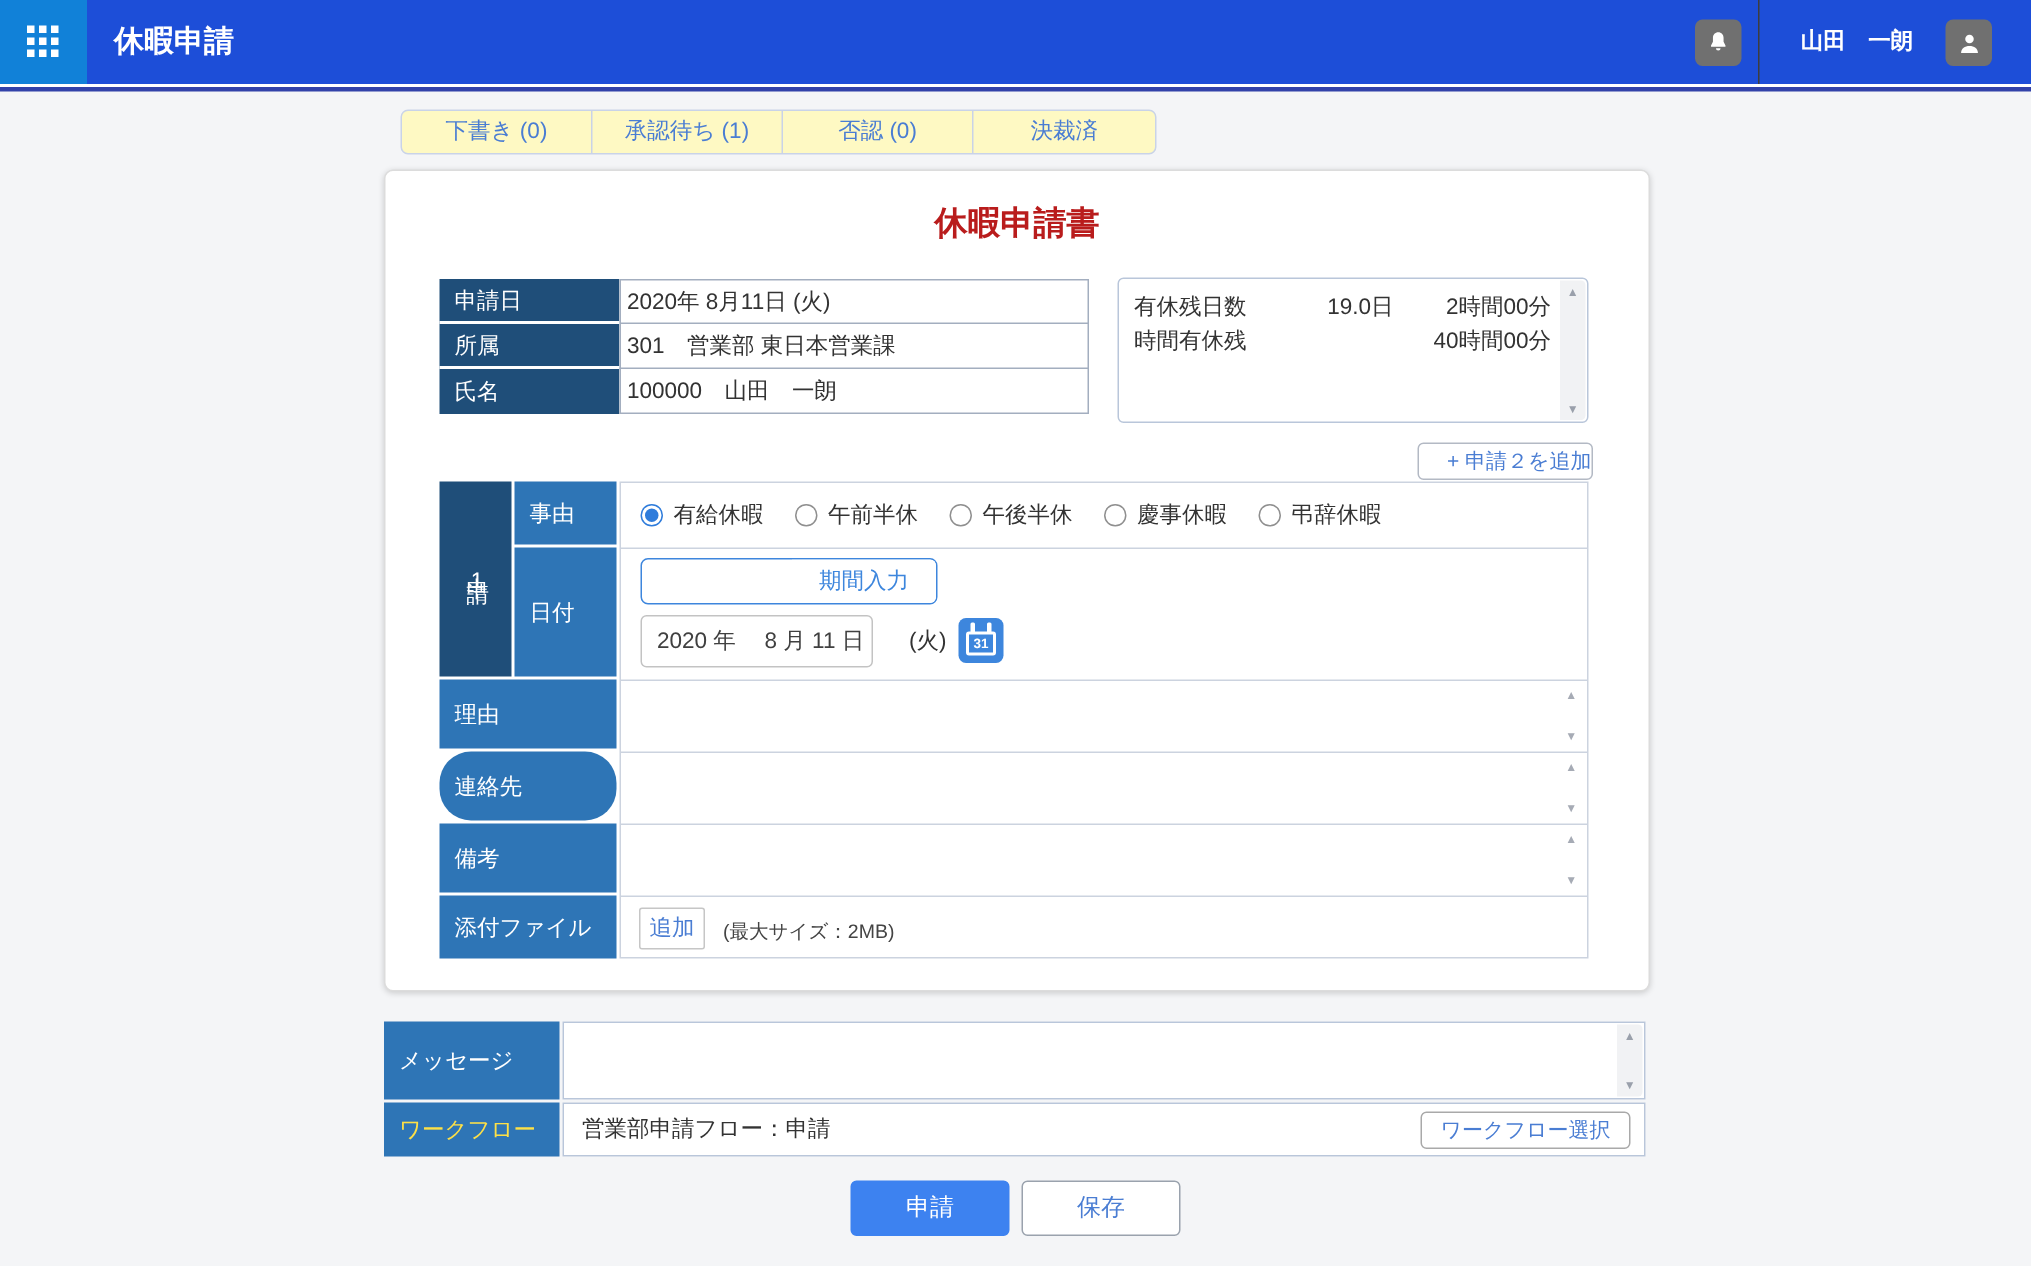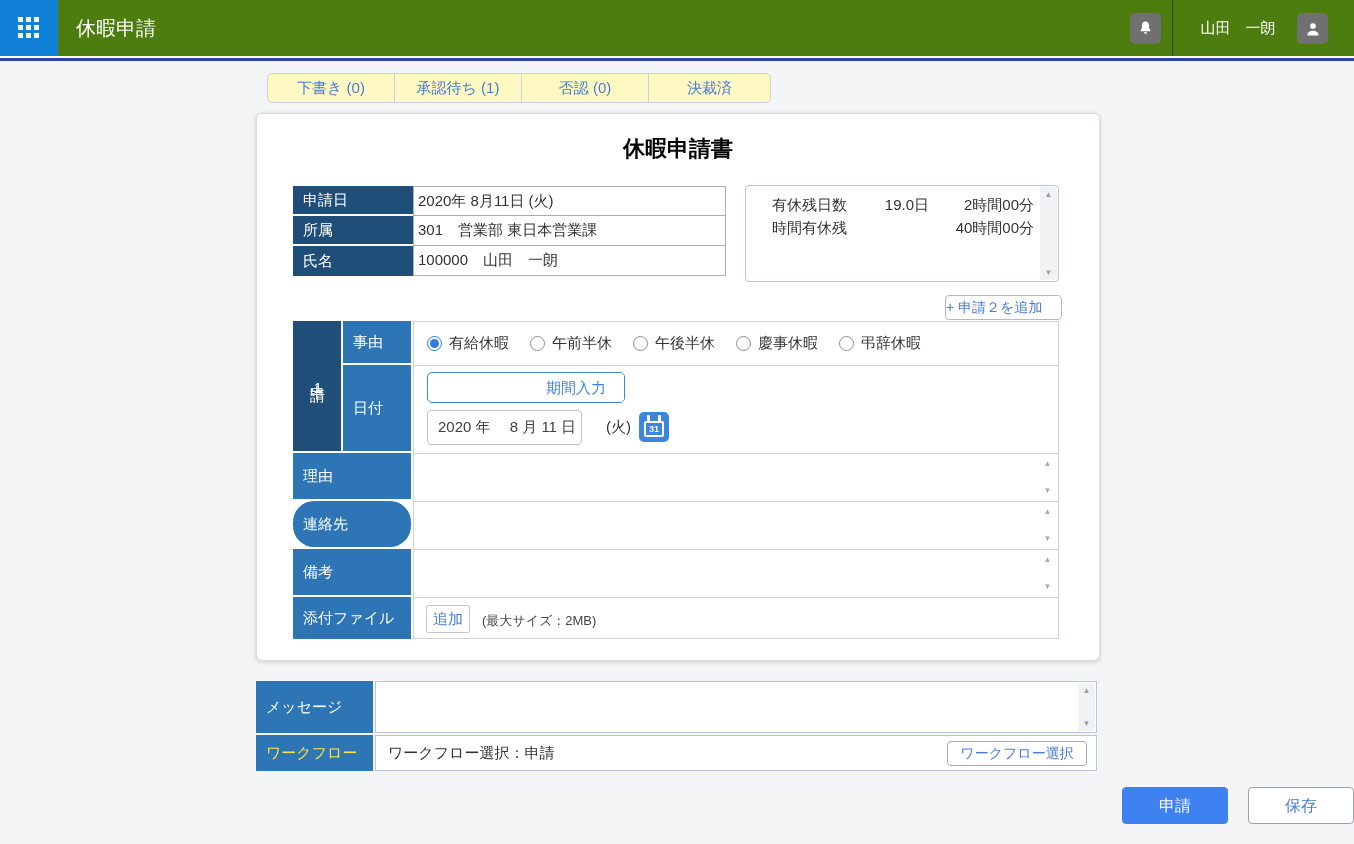--- a/index.html
+++ b/index.html
@@ -1,62 +1,62 @@
 <!DOCTYPE html>
 <html><head>
 <meta charset="utf-8">
 <style>
   * { margin:0; padding:0; box-sizing:border-box; }
   body { background:#e9eaec; font-family:"Liberation Sans","DejaVu Sans",sans-serif; }
   .stage { position:relative; width:1354px; height:844px; background:#f4f5f7; overflow:hidden; }
 
   
-  .header { position:absolute; top:0; left:0; width:100%; height:56px; background:#4d7c0f; }
+  .header { position:absolute; top:0; left:0; width:100%; height:56px; background:#1d4ed8;font-weight:bold; }
   .accent-white { position:absolute; top:56px; left:0; width:100%; height:2px; background:#fff; }
   .accent-blue  { position:absolute; top:58px; left:0; width:100%; height:3px; background:#3242a9; }
   .apps-btn { position:absolute; top:0; left:0; width:58px; height:56px; background:#1181d8; cursor:pointer; }
   .apps-grid { position:absolute; top:17px; left:18px; display:grid; grid-template-columns:repeat(3,5px); grid-template-rows:repeat(3,5px); gap:3px; }
   .apps-grid span { background:#fff; }
   .hdr-title { position:absolute; left:76px; top:0; height:56px; line-height:56px; color:#fff; font-size:20px; }
   .hdr-sep { position:absolute; left:1172px; top:0; width:1px; height:56px; background:#3d3d3d; }
   .icon-btn { position:absolute; top:13px; width:31px; height:31px; background:#707070; border-radius:5px; cursor:pointer; display:flex; align-items:center; justify-content:center; }
   .bell-btn { left:1130px; }
   .user-btn { left:1297px; }
   .hdr-user { position:absolute; left:1186px; top:0; width:104px; height:56px; line-height:56px; text-align:center; color:#fff; font-size:15px; }
 
   
   .tabbar { position:absolute; left:267px; top:73px; height:30px; display:flex; background:#fef9c3; border:1px solid #c9d3e8; border-radius:5px; overflow:hidden; }
   .tabbar .tab { height:28px; line-height:28px; text-align:center; color:#4a7dd3; font-size:15px; cursor:pointer; }
   .tabbar .tab + .tab { border-left:1px solid #c9d3e8; }
   .tab.t0{width:126px}.tab.t1{width:127px}.tab.t2{width:127px}.tab.t3{width:122px}
 
   
   .card { position:absolute; left:256px; top:113px; width:844px; height:548px; background:#fff; border:1px solid #dcdcdc; border-radius:6px; box-shadow:0 1px 4px rgba(0,0,0,.18); }
-  .form-title { position:absolute; top:20px; left:0; width:100%; text-align:center; font-size:22px; font-weight:bold; color:#000000; }
+  .form-title { position:absolute; top:20px; left:0; width:100%; text-align:center; font-size:22px; font-weight:bold; color:#b91c1c; }
 
   
   .info-table { position:absolute; left:36px; top:72px; width:433px; }
   .info-row { display:flex; height:30px; }
   .info-label { width:120px; background:#1f4e79; color:#fff; font-size:15px; display:flex; align-items:center; padding-left:10px; border-bottom:2px solid #fff; }
   .info-row:last-child .info-label { border-bottom:none; }
   .info-value { flex:1; background:#fff; border:1px solid #a3aebf; border-top:none; color:#333; font-size:15px; display:flex; align-items:center; padding-left:4px; }
   .info-row:first-child .info-value { border-top:1px solid #a3aebf; }
 
   
   .balance { position:absolute; left:488px; top:71px; width:314px; height:97px; background:#fff; border:1px solid #b9c6da; border-radius:4px; }
-  .bal-rows { position:absolute; left:10px; top:7px; right:24px;margin-left:16px; }
+  .bal-rows { position:absolute; left:10px; top:7px; right:24px; }
   .bal-row { display:flex; font-size:15px; color:#333; line-height:23px; }
   .bal-label { flex:1; }
   .bal-days { width:70px; text-align:right; }
   .bal-time { width:105px; text-align:right; }
   .vscroll { position:absolute; top:1px; bottom:1px; right:1px; width:17px; background:#f1f2f4; border-radius:0 3px 3px 0; display:flex; flex-direction:column; justify-content:space-between; align-items:center; padding:3px 0; color:#9aa0ab; font-size:8px; }
   .vscroll span { cursor:pointer; }
 
   
-  .add-btn { position:absolute; left:688px; top:181px; width:117px; height:25px; background:#fff; border:1px solid #b3b9c4; border-radius:4px; color:#4a7dd3; font-size:14px; text-align:left; line-height:23px; cursor:pointer; }
+  .add-btn { position:absolute; left:688px; top:181px; width:117px; height:25px; background:#fff; border:1px solid #b3b9c4; border-radius:4px; color:#4a7dd3; font-size:14px; text-align:right; line-height:23px; cursor:pointer; }
 
   
   .req-table { position:absolute; left:36px; top:207px; width:766px; height:318px; }
   .cell-blue { position:absolute; background:#2e75b6; color:#fff; font-size:15px; display:flex; align-items:center; padding-left:10px; }
   .group-cell { position:absolute; left:0; top:0; width:48px; height:130px; background:#1f4e79; color:#fff; font-size:15px; display:flex; align-items:center; justify-content:center; writing-mode:vertical-lr; text-orientation:upright; letter-spacing:3px; }
   .lbl-reason { left:50px; top:0;   width:68px;  height:42px; }
   .lbl-date   { left:50px; top:44px; width:68px; height:86px; }
   .lbl-why    { left:0; top:132px; width:118px; height:46px; }
   .lbl-contact{ left:0; top:180px; width:118px; height:46px;border-radius:21px; }
   .lbl-note   { left:0; top:228px; width:118px; height:46px; }
@@ -97,21 +97,21 @@
 
   
   .msg-label { position:absolute; left:256px; top:681px; width:117px; height:52px; background:#2e75b6; color:#fff; font-size:15px; display:flex; align-items:center; padding-left:10px; }
   .msg-box { position:absolute; left:375px; top:681px; width:722px; height:52px; background:#fff; border:1px solid #b9c6da; }
   .wf-label { position:absolute; left:256px; top:735px; width:117px; height:36px; background:#2e75b6; color:#fde047; font-size:15px; display:flex; align-items:center; padding-left:10px; }
   .wf-box { position:absolute; left:375px; top:735px; width:722px; height:36px; background:#fff; border:1px solid #b9c6da; }
   .wf-value { position:absolute; left:12px; top:0; height:34px; line-height:34px; font-size:15px; color:#333; }
   .wf-select { position:absolute; right:9px; top:5px; width:140px; height:25px; background:#fff; border:1px solid #a9a9a9; border-radius:4px; color:#4a7dd3; font-size:14px; text-align:center; line-height:23px; cursor:pointer; }
 
   
-  .actions { position:absolute; left:0; top:787px; width:100%; display:flex; justify-content:flex-end; gap:20px; }
+  .actions { position:absolute; left:0; top:787px; width:100%; display:flex; justify-content:center; gap:8px; }
   .btn { width:106px; height:37px; border-radius:4px; font-size:16px; text-align:center; line-height:35px; cursor:pointer; font-family:"Liberation Sans","DejaVu Sans",sans-serif; }
   .btn-primary { background:#3d82f0; color:#fff; border:1px solid #3d82f0; }
   .btn-secondary { background:#fff; color:#4a7dd3; border:1px solid #9aa2ad; }
 </style>
 </head>
 <body>
 
 <div class="stage">
 
   <div class="header">
@@ -269,21 +269,21 @@
 
   <div class="msg-label">メッセージ</div>
   <div class="msg-box">
     <div class="vscroll">
       <span>▲</span>
       <span>▼</span>
     </div>
   </div>
   <div class="wf-label">ワークフロー</div>
   <div class="wf-box">
-    <div class="wf-value">ワークフロー選択：申請</div>
+    <div class="wf-value">営業部申請フロー：申請</div>
     <div class="wf-select">ワークフロー選択</div>
   </div>
 
   <div class="actions">
     <div class="btn btn-primary">申請</div>
     <div class="btn btn-secondary">保存</div>
   </div>
 
 </div>
 

